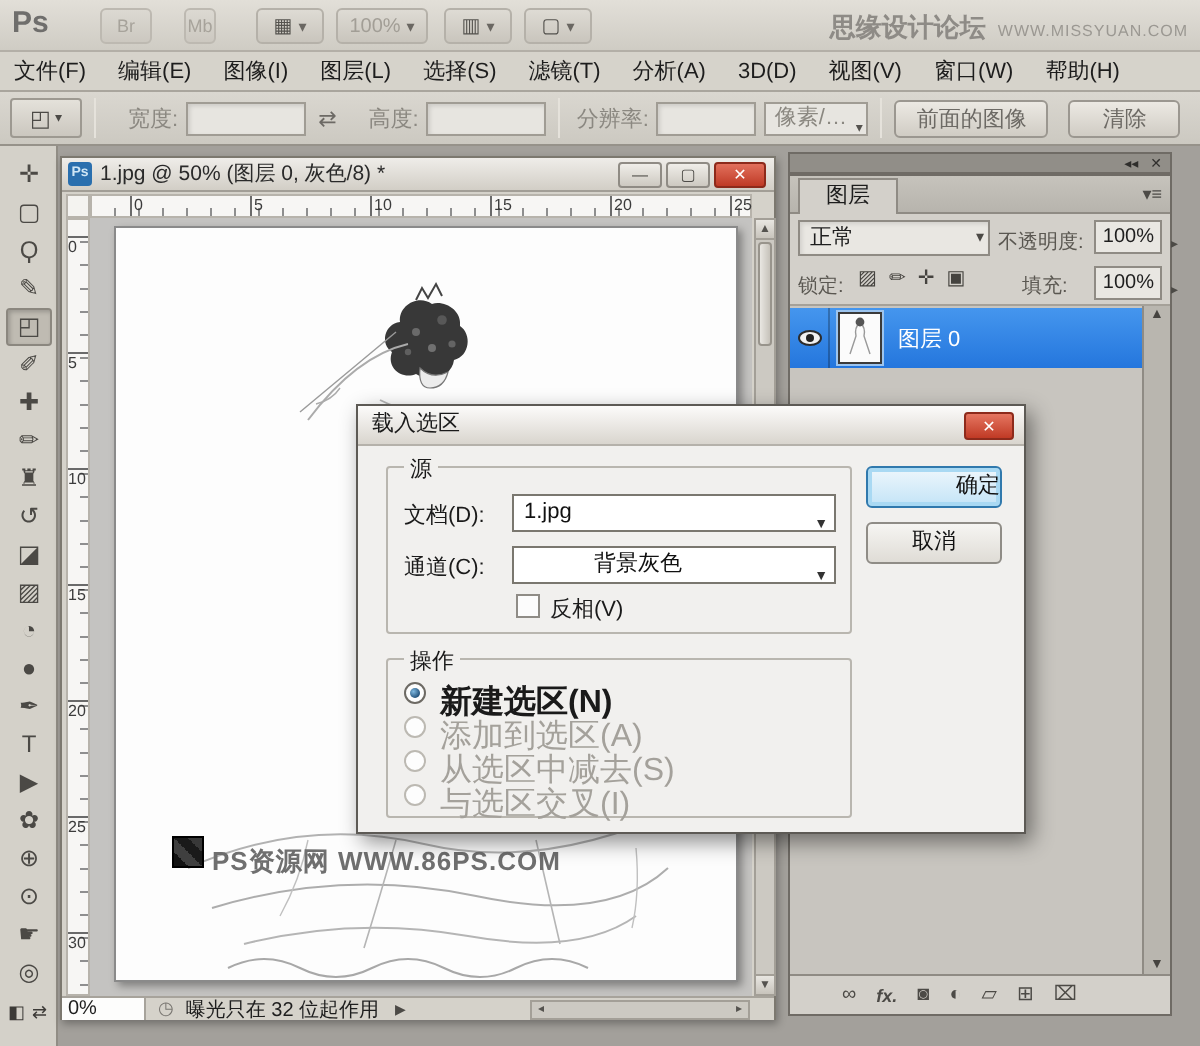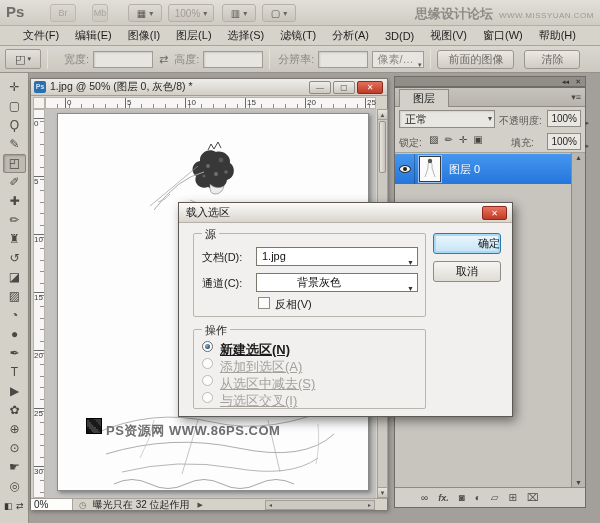--- a/index.html
+++ b/index.html
@@ -17,21 +17,21 @@
   .barbtn { top:4px; height:18px; border:1px solid #b5b1a9; border-radius:3px;
     background:linear-gradient(#dedbd4,#c9c5bd); color:#55534f; font-size:10px;
     display:flex; align-items:center; justify-content:center; gap:3px; }
   .barbtn .car { font-size:8px; color:#6a6762; }
   .dim { color:#a29e96; }
   .brand { right:6px; top:5px; display:flex; align-items:baseline; gap:6px; position:absolute; }
   .brand .bt { font-size:13px; color:#8e8b86; font-weight:bold; }
   .brand .bu { font-size:8px; color:#9b9892; letter-spacing:.5px; }
 
   .menubar { left:0; top:26px; width:600px; height:20px; background:#d6d3cb;
-    border-bottom:1px solid #a9a59d; display:flex; align-items:center; padding-left:16px; gap:2px; }
+    border-bottom:1px solid #a9a59d; display:flex; align-items:center; padding-left:0; gap:2px; }
   .mi { padding:2px 7px; color:#1d1d1d; }
 
   .optbar { left:0; top:46px; width:600px; height:27px;
     background:linear-gradient(#dad7d0,#ccc9c1); border-bottom:1px solid #96928a; display:flex; align-items:center; }
   .optlabel { color:#8b8881; margin:0 4px 0 10px; }
   .optinput { width:60px; height:17px; border:1px solid #a09c94; background:#e7e5e0; box-shadow:inset 1px 1px 2px rgba(0,0,0,.12); }
   .optsep { width:1px; height:20px; background:#aaa69e; border-right:1px solid #e5e2db; margin:0 6px; }
   .toolpreset { width:36px; height:20px; margin-left:5px; border:1px solid #9d9991;
     background:linear-gradient(#e4e1da,#cbc7bf); border-radius:2px; display:flex; align-items:center; justify-content:center; gap:2px; color:#4c4a46; }
   .optbtn { height:19px; padding:0 10px; border:1px solid #9b9790; border-radius:3px;
@@ -135,21 +135,21 @@
   .legend { position:absolute; top:-7px; left:8px; background:#f1f0ee; padding:0 3px; font-size:11px; color:#1a1a1a; }
   .frow { position:absolute; font-size:11px; color:#1a1a1a; }
   .dcombo { position:absolute; height:19px; background:#fff; border:1px solid #7a776f; font-size:11px;
     line-height:17px; padding-left:5px; color:#111; }
   .dcombo .car { position:absolute; right:3px; top:6px; font-size:7px; color:#333; }
   .chk { position:absolute; width:12px; height:12px; background:#fcfcfc; border:1px solid #8f8c86; }
   .radio { position:absolute; width:11px; height:11px; border-radius:50%; background:#fdfdfd; border:1px solid #6d6a64; }
   .radio.on::after { content:""; position:absolute; left:2px; top:2px; width:5px; height:5px; border-radius:50%;
     background:radial-gradient(circle at 35% 35%, #7fb8e0, #1f4e77 75%); }
   .radio.dis { border-color:#bcb9b2; }
-  .rlbl { position:absolute; font-size:13px; color:#1a1a1a;text-decoration:underline; }
+  .rlbl { position:absolute; font-size:16px; color:#1a1a1a; }
   .rlbl.dis { color:#a4a19b; }
   .dbtn { position:absolute; left:254px; width:68px; height:21px; border-radius:3px; text-align:center;
     line-height:19px; font-size:11px; color:#111; }
   .dbtn.ok { background:linear-gradient(#eef7fc,#c3e4f7); border:1px solid #3079ad; box-shadow:0 0 0 2px #a9d9f3 inset;text-align:right; }
   .dbtn.cancel { background:linear-gradient(#f6f5f2,#dfdcd6); border:1px solid #8f8c86; }
 </style>
 </head>
 <body>
 
 <div class="app">
@@ -196,21 +196,21 @@
 
   <div class="abs optbar">
     <div class="toolpreset">
       <span>◰</span>
       <span style="font-size:7px;">▾</span>
     </div>
     <div class="optsep"></div>
     <span class="optlabel">宽度:</span>
     <input class="optinput" value="" style="">
     <span style="margin:0 6px;color:#6d6a65;">⇄</span>
-    <span class="optlabel" style="margin-left:0;">高度:</span>
+    <span class="optlabel" style="margin-left:10px;">高度:</span>
     <input class="optinput" value="" style="">
     <div class="optsep"></div>
     <span class="optlabel" style="margin-left:2px;">分辨率:</span>
     <input class="optinput" style="width: 50px;" value="">
     <div style="position:relative;width:52px;height:17px;background:#e7e5e0;border:1px solid #a09c94;margin-left:4px;line-height:15px;padding-left:4px;color:#8b8881;">
       <span>像素/…</span>
       <span style="position:absolute;right:2px;top:5px;font-size:7px;color:#55534f;">▾</span>
     </div>
     <div class="optsep"></div>
     <div class="optbtn">前面的图像</div>

